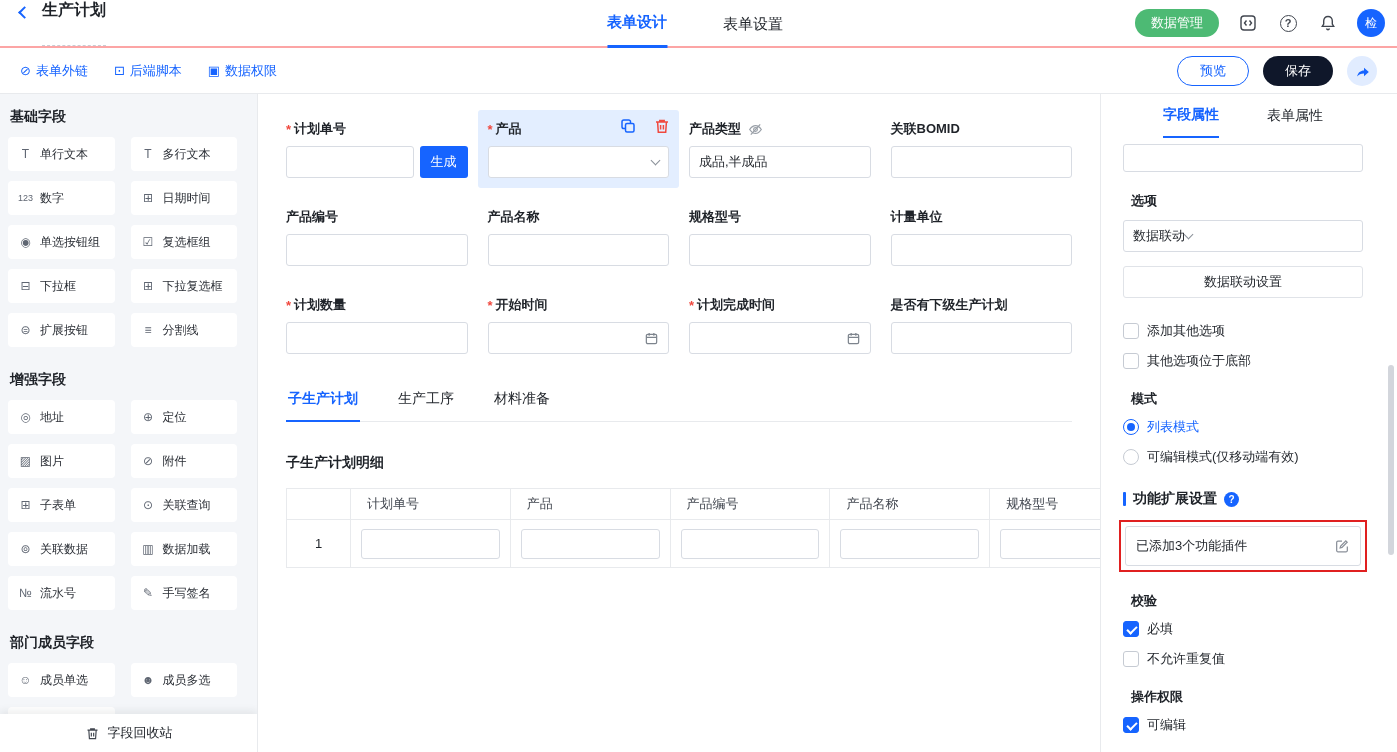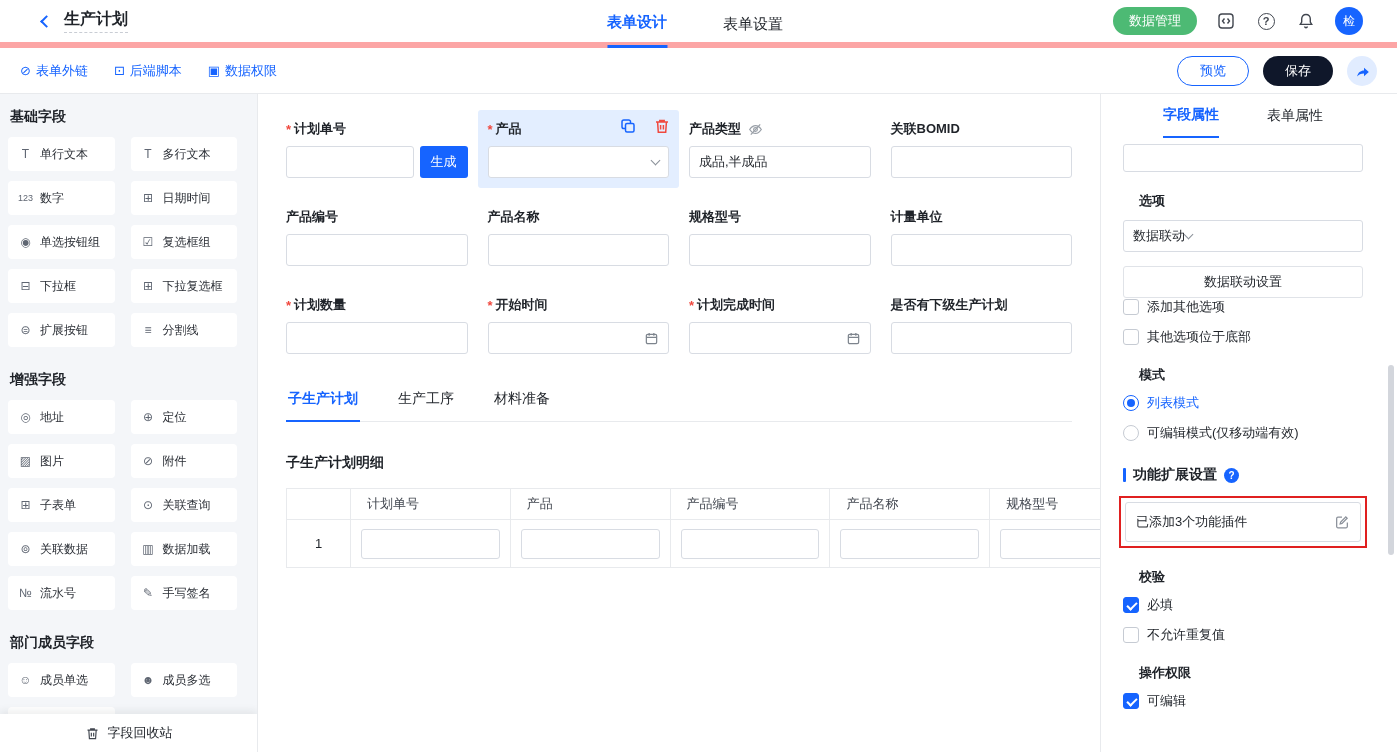--- a/index.html
+++ b/index.html
@@ -1,21 +1,21 @@
 <!DOCTYPE html>
 <html><head>
 <meta charset="utf-8">
 <style>
 *{margin:0;padding:0;box-sizing:border-box}
 html,body{width:1397px;height:752px;overflow:hidden}
 body{font-family:"Liberation Sans","DejaVu Sans",sans-serif;font-size:13px;color:#1f2329;background:#fff}
 .app{width:1397px;height:752px;display:flex;flex-direction:column}
 
 
-.topbar{height:48px;flex:0 0 48px;display:flex;align-items:center;padding:0 34px;border-bottom:6px solid #fca5a5;position:relative;background:#fff}
+.topbar{height:48px;flex:0 0 48px;display:flex;padding:0 12px;border-bottom:2px solid #fca5a5;position:relative;background:#fff}
 .back{width:24px;height:24px;display:flex;align-items:center;justify-content:center;cursor:pointer;margin-right:6px}
 .back i{display:block;width:9px;height:9px;border-left:2px solid #1664ff;border-bottom:2px solid #1664ff;transform:rotate(45deg)}
 .doc-title{font-size:16px;font-weight:700;border-bottom:1px dashed #c9cdd4;padding-bottom:2px}
 .top-tabs{position:absolute;left:50%;transform:translateX(-52%);top:0;height:48px;display:flex;gap:56px}
 .top-tab{height:48px;display:flex;align-items:center;font-size:15px;color:#1f2329;cursor:pointer}
 .top-tab.active{color:#1664ff;font-weight:700;border-bottom:3px solid #1664ff}
 .top-right{margin-left:auto;display:flex;align-items:center;gap:18px}
 .pill-green{height:28px;padding:0 16px;border:none;border-radius:15px;background:#4DBA74;color:#fff;font-size:13px;cursor:pointer}
 .hicon{width:22px;height:22px;display:flex;align-items:center;justify-content:center;color:#41464f;cursor:pointer}
 .help-circ{width:17px;height:17px;border:1.6px solid #41464f;border-radius:50%;font-size:11px;font-weight:700;display:flex;align-items:center;justify-content:center}
@@ -71,23 +71,23 @@
 table.sub th.num,table.sub td.num{width:64px;text-align:center;padding-left:0}
 table.sub td{height:48px}
 .cellinput{height:30px;border:1px solid #d8dce3;border-radius:3px;background:#fff;margin:0 10px}
 
 
 .panel{width:297px;flex:0 0 297px;border-left:1px solid #e8eaed;background:#fff;padding:0 34px 0 22px;position:relative;overflow:hidden}
 .panel-tabs{display:flex;justify-content:center;gap:48px;height:44px}
 .panel-tab{height:44px;display:flex;align-items:center;font-size:14px;color:#1f2329;cursor:pointer}
 .panel-tab.active{color:#1664ff;font-weight:700;border-bottom:2px solid #1664ff}
 .p-input{height:28px;margin-top:6px}
-.p-label{font-size:13px;font-weight:700;margin:20px 16px 10px}
+.p-label{font-size:13px;font-weight:700;margin:20px 8px 10px}
 .p-select{height:32px;margin-bottom:14px;cursor:pointer}
-.p-btn{width:100%;height:32px;border:1px solid #e0e3e8;border-radius:3px;background:#fff;font-size:13px;color:#1f2329;cursor:pointer;margin-bottom:0}
+.p-btn{width:100%;height:32px;border:1px solid #e0e3e8;border-radius:3px;background:#fff;font-size:13px;color:#1f2329;cursor:pointer;margin-bottom:24px}
 .checkrow{display:flex;align-items:center;gap:8px;margin-bottom:12px;font-size:13px}
 .cb{width:16px;height:16px;border:1px solid #c6cbd3;border-radius:3px;background:#fff;position:relative;cursor:pointer;flex:0 0 16px}
 .cb.on{background:#1664ff;border-color:#1664ff}
 .cb.on::after{content:"";position:absolute;left:5px;top:2px;width:4px;height:8px;border:solid #fff;border-width:0 2px 2px 0;transform:rotate(45deg)}
 .rad{width:16px;height:16px;border:1px solid #c6cbd3;border-radius:50%;background:#fff;position:relative;cursor:pointer;flex:0 0 16px}
 .rad.on{border-color:#1664ff}
 .rad.on::after{content:"";position:absolute;left:3px;top:3px;width:8px;height:8px;border-radius:50%;background:#1664ff}
 .blue-text{color:#1664ff}
 .ext-head{display:flex;align-items:center;gap:7px;margin:24px 0 12px}
 .accent{width:3px;height:14px;background:#1664ff;border-radius:1px}

